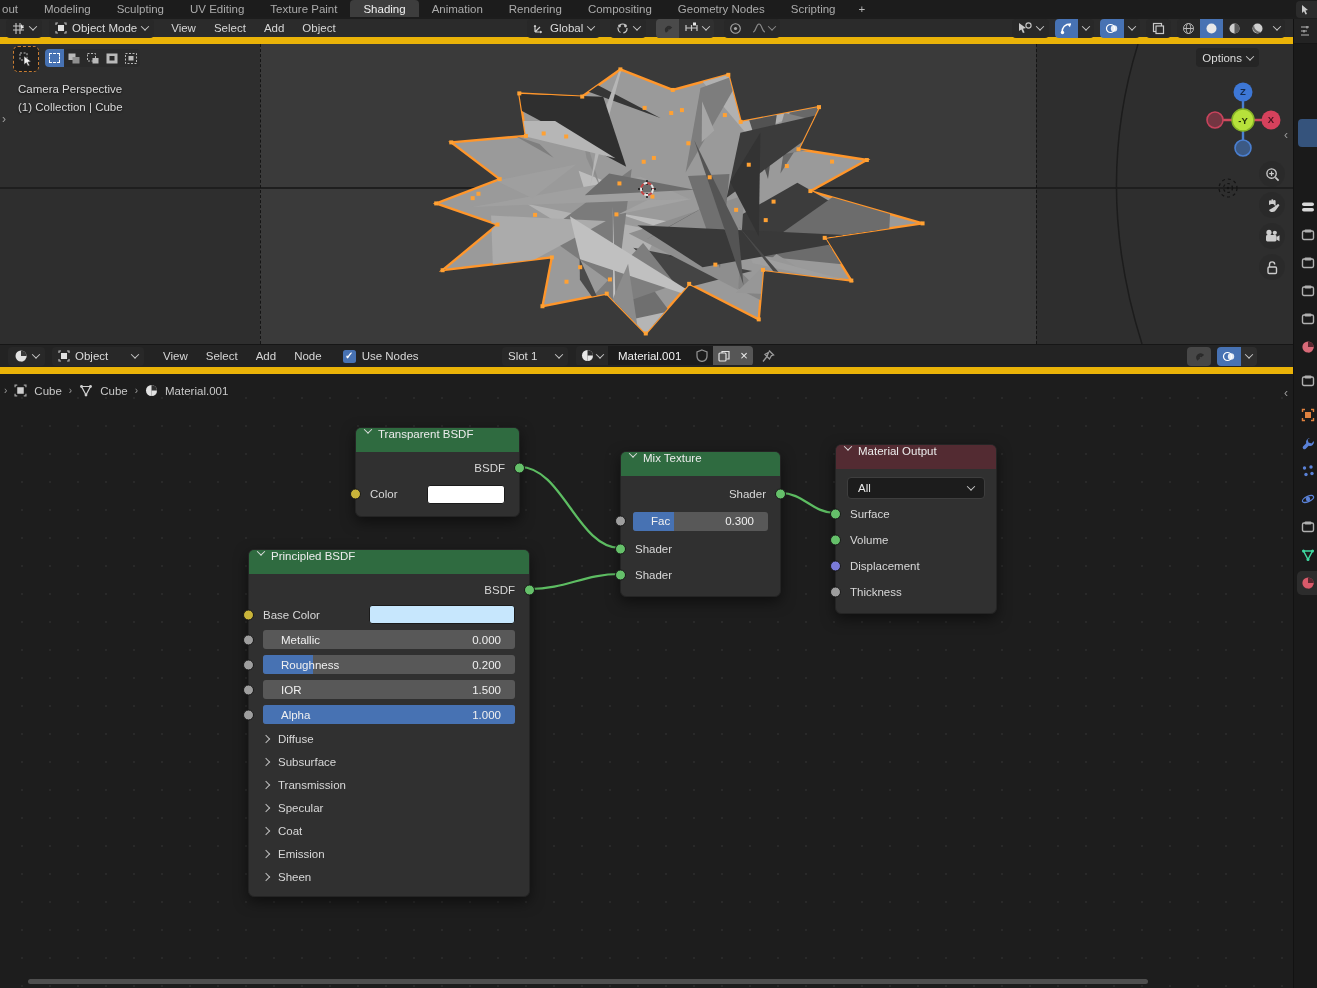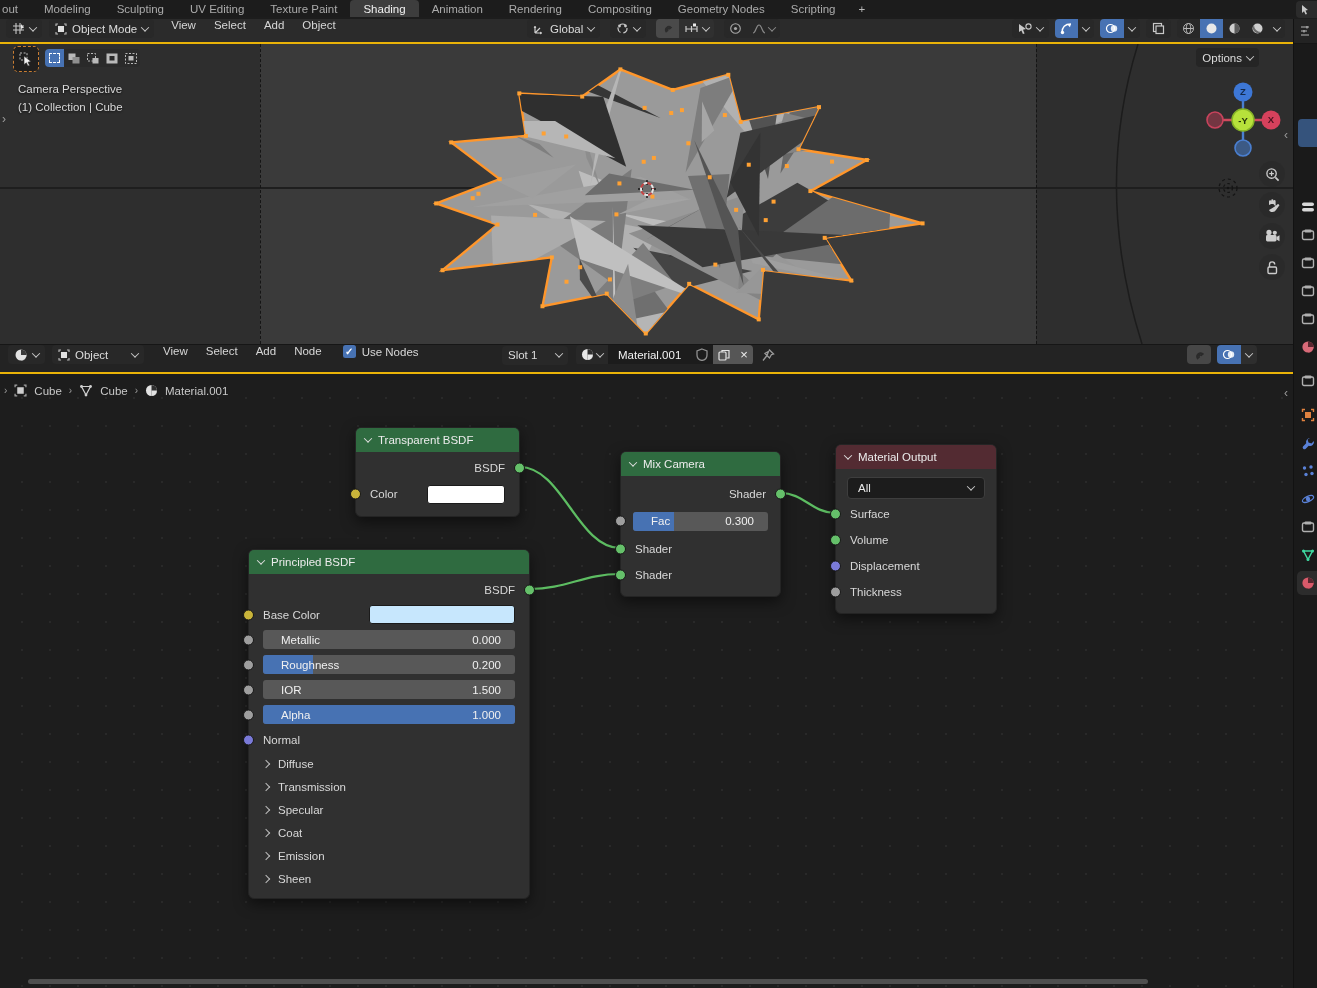--- a/index.html
+++ b/index.html
@@ -9,21 +9,21 @@
 
   
   .topbar { position:absolute; left:0; top:0; width:1317px; height:17px; background:#1c1c1c; display:flex; align-items:stretch; }
   .wtab { padding:0 13px; display:flex; align-items:center; color:#ababab; font-size:11.5px; cursor:default; }
   .wtab.active { background:#3d3d3d; color:#f0f0f0; border-radius:4px 4px 0 0; }
   .wtab.partial { padding-left:2px; }
   .wtab-plus { color:#bbb; padding:0 10px; display:flex; align-items:center; }
   .topbar-cut { position:absolute; right:0; top:1px; width:21px; height:17px; background:#2b2b2b; border-radius:4px 0 0 4px; display:flex; align-items:center; padding-left:4px; }
 
   
-  .hdr { position:absolute; display:flex; align-items:flex-start; background:#2b2b2b; border-bottom:2px solid #eab308; }
+  .hdr { position:absolute; display:flex; align-items:center; background:#2b2b2b; border-bottom:7px solid #eab308; }
   .vp-hdr { left:0; top:19px; width:1293px; height:25px; padding:0 6px; }
   .sh-hdr { left:0; top:344px; width:1293px; height:30px; background:#232323; border-top:1px solid #161616; padding:0 8px; }
   .menu-item { padding:0 9px; color:#d6d6d6; }
   .btn { background:#282828; border-radius:4px; height:19px; display:flex; align-items:center; padding:0 6px; gap:5px; color:#dcdcdc; }
   .chev { width:6px; height:6px; border-left:1.4px solid #c8c8c8; border-bottom:1.4px solid #c8c8c8; display:inline-block; }
   .chev.down { transform:rotate(-45deg) translate(1px,-1px); }
   .chev.right { transform:rotate(-135deg); }
   .seg { height:19px; display:flex; align-items:center; padding:0 5px; }
   .blue { background:#4772b3 !important; }
 
@@ -43,21 +43,21 @@
   
   .node-editor { position:absolute; left:0; top:374px; width:1293px; height:614px; background:#1d1d1d;
     background-image:radial-gradient(#292929 1.2px, transparent 1.4px); background-size:28px 28px; background-position:8px 10px;
     border-radius:0 0 10px 10px; overflow:hidden; }
   .breadcrumb { position:absolute; left:4px; top:10px; display:flex; align-items:center; gap:7px; color:#c9c9c9; font-size:11.5px; z-index:4; }
   .bc-sep { color:#9a9a9a; font-size:10px; }
   .wires { position:absolute; left:0; top:0; z-index:1; pointer-events:none; }
   .hscroll { position:absolute; left:28px; bottom:4px; width:1120px; height:5px; background:#4f4f4f; border-radius:3px; z-index:5; }
 
   .node { position:absolute; background:#303030; border:1px solid #242424; border-radius:6px; box-shadow:0 5px 14px rgba(0,0,0,.5); z-index:2; color:#d8d8d8; }
-  .nhead { height:24px; display:flex; align-items:center; gap:7px; padding:0 9px; border-radius:5px 5px 0 0; color:#ececec; font-size:11.5px; }
+  .nhead { height:24px; display:flex; gap:7px; padding:0 9px; border-radius:5px 5px 0 0; color:#ececec; font-size:11.5px; }
   .nhead .chev { border-color:#dedede; }
   .nbody { padding-top:4px; padding-bottom:8px; }
   .nrow { position:relative; height:24px; display:flex; align-items:center; padding:0 14px; }
   .nrow.out { justify-content:flex-end;padding-left:48px; }
   .sock { position:absolute; width:11px; height:11px; border-radius:50%; border:1.5px solid #171717; top:50%; transform:translateY(-50%); }
   .sock.in { left:-6px; } .sock.outp { right:-6px; }
   .sl-row { position:relative; height:25px; display:flex; align-items:center; padding:0 14px; }
   .slider { position:relative; flex:1; height:19px; background:#585858; border-radius:3px; display:flex; align-items:center; overflow:hidden; }
   .slider .fill { position:absolute; left:0; top:0; bottom:0; background:#4772b3; }
   .slider .lab { position:relative; margin-left:18px; z-index:1; color:#f0f0f0; }
@@ -597,21 +597,21 @@
           <span class="sock in" style="background:#c9b43a;"></span>
           <span>Color</span>
           <span class="swatch" style="margin-left: auto; width: 78px; background: rgb(255, 255, 255);"></span>
         </div>
       </div>
     </div>
 
     <div class="node" style="left:620px; top:77px; width:161px;">
       <div class="nhead" style="background:#2f6b40;">
         <span class="chev down"></span>
-        <span>Mix Camera</span>
+        <span>Mix Texture</span>
       </div>
       <div class="nbody" style="padding-top:6px;">
         <div class="nrow out">
           <span>Shader</span>
           <span class="sock outp" style="background:#65c06a;"></span>
         </div>
         <div class="sl-row" style="height:30px; padding:0 12px;">
           <span class="sock in" style="background:#9e9e9e;"></span>
           <div class="slider">
             <span class="fill" style="width: 30%;"></span>
@@ -701,27 +701,27 @@
           </div>
         </div>
         <div class="sl-row">
           <span class="sock in" style="background:#9e9e9e;"></span>
           <div class="slider">
             <span class="fill" style="width: 100%;"></span>
             <span class="lab">Alpha</span>
             <span class="val">1.000</span>
           </div>
         </div>
-        <div class="nrow" style="height:25px;">
-          <span class="sock in" style="background:#7a7ad8;"></span>
-          <span>Normal</span>
-        </div>
         <div class="sect">
             <span class="chev right"></span>
             <span>Diffuse</span>
+          </div>
+        <div class="sect">
+            <span class="chev right"></span>
+            <span>Subsurface</span>
           </div>
         <div class="sect">
             <span class="chev right"></span>
             <span>Transmission</span>
           </div>
         <div class="sect">
             <span class="chev right"></span>
             <span>Specular</span>
           </div>
         <div class="sect">

